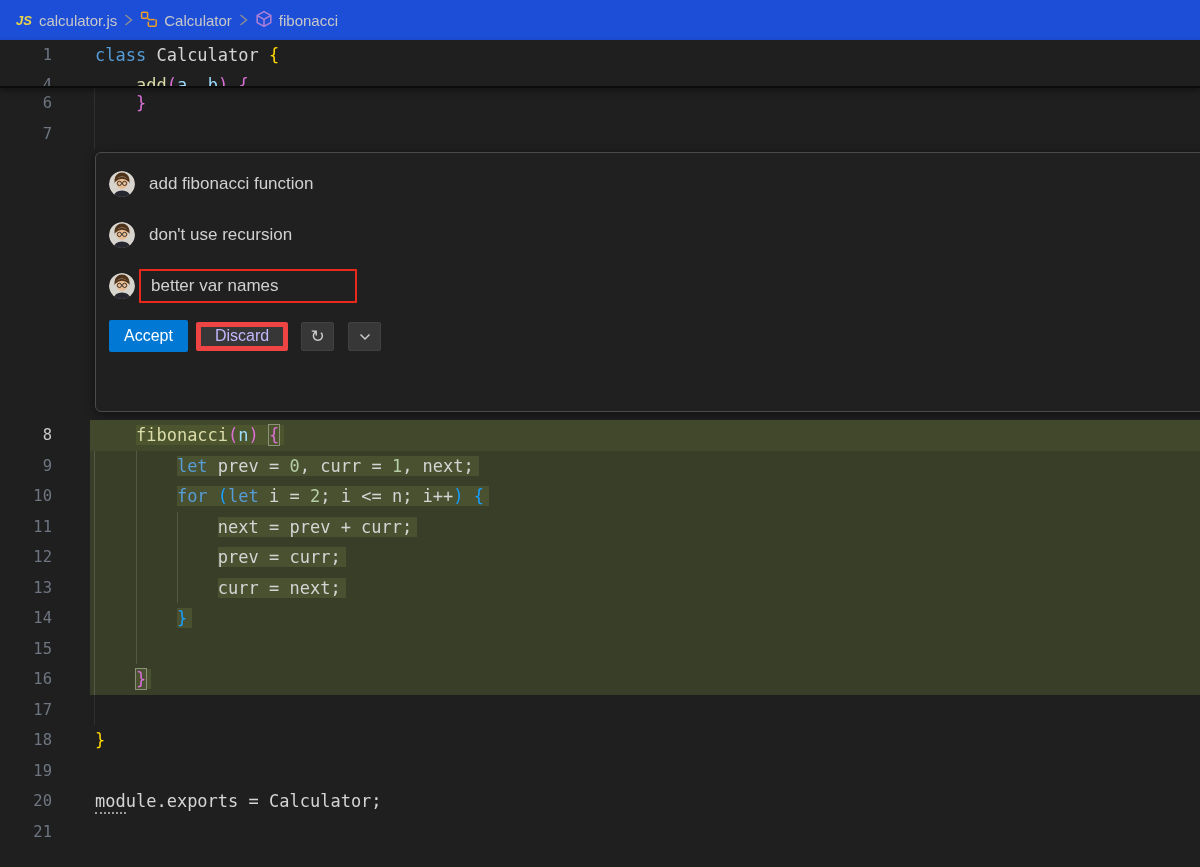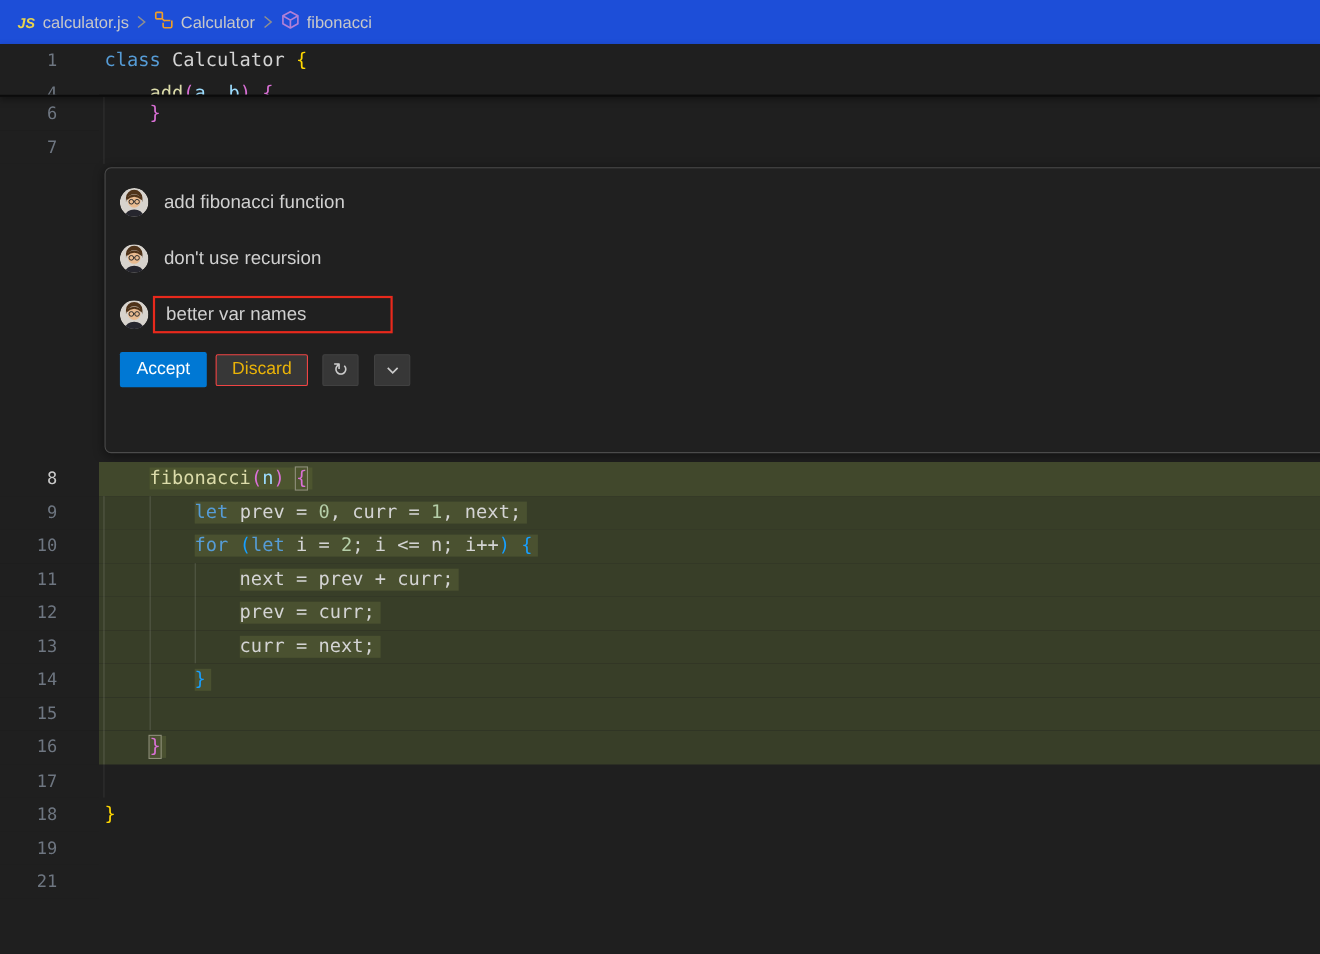--- a/index.html
+++ b/index.html
@@ -92,21 +92,21 @@
   .ask-icons { display:flex; align-items:center; gap:19px; padding-right:15px; }
   .ask-icons .icon { display:flex; cursor:pointer; }
 
   .btn-row { display:flex; align-items:center; margin-top:16px; }
   .btn {
     height:29px; border-radius:2px; border:none; cursor:pointer;
     font-family:"Liberation Sans", sans-serif; font-size:16px;
     display:flex; align-items:center; justify-content:center; color:#ffffff;
   }
   .btn-primary { background:#0078d4; padding:16px 15px; margin-right:8px; }
-  .btn-secondary { background:#373737; border:1px solid #ef4444; padding:0 14px; color:#eab308; margin-right:13px; }
+  .btn-secondary { background:#373737; border:5px solid #ef4444; padding:0 14px; color:#c4b5fd; margin-right:13px; }
   .btn-icon { background:#373737; border:1px solid #414141; width:33px; margin-right:14px; color:#cccccc; font-size:17px; }
 </style>
 </head>
 <body>
 
 <div class="breadcrumb">
   <span class="js-badge">JS</span>
   <span class="crumb">
     <span>calculator.js</span>
   </span>
@@ -281,16 +281,20 @@
     </div>
     <div class="crow">
       <div class="gut">18</div>
       <pre class="code"><span><span class="c-b1">}</span></span></pre>
     </div>
     <div class="crow">
       <div class="gut">19</div>
       <pre class="code"></pre>
     </div>
     <div class="crow">
+      <div class="gut">20</div>
+      <pre class="code"><span><span class="c-id c-hint">mod</span><span class="c-id">ule.exports = Calculator;</span></span></pre>
+    </div>
+    <div class="crow">
       <div class="gut">21</div>
       <pre class="code"></pre>
     </div>
   </div>
 
 </body></html>

